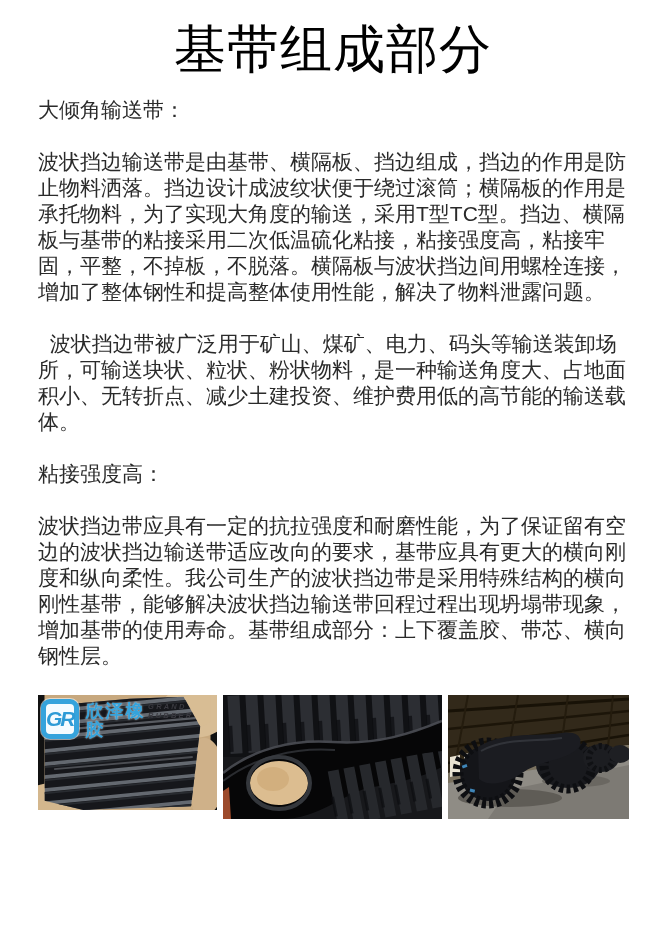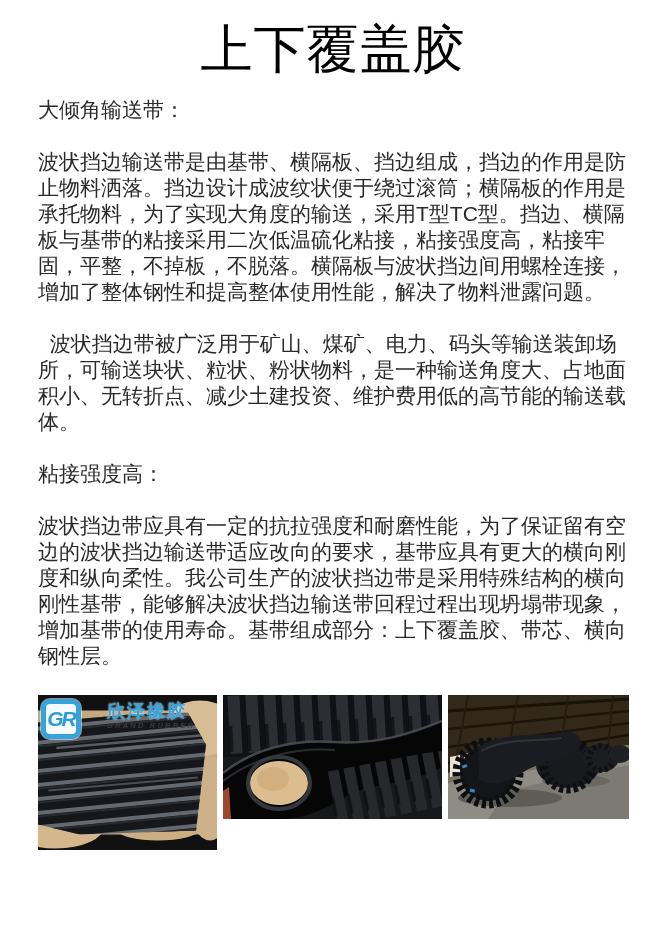--- a/index.html
+++ b/index.html
@@ -12,45 +12,45 @@
     font-size:52px;font-weight:400;color:#000;text-align:center;
     line-height:64px;margin:17px 0 16px 0;letter-spacing:1px;
   }
   .content{margin:7px 36px 0 38px;}
   .content p{
     font-size:21px;line-height:26px;margin:0 0 26px 0;
     white-space:pre-wrap;color:#2a2a2a;
   }
   .gallery{display:flex;gap:6px;margin:0 0 0 38px;}
   .gallery figure{margin:0;position:relative;overflow:hidden;background:#111;}
-  .fig-1{width:179px;height:155px;}
+  .fig-1{width:179px;height:115px;}
   .fig-2{width:219px;height:124px;}
   .fig-3{width:181px;height:124px;}
   .gallery svg{display:block;width:100%;height:100%;}
   
   .logo-row{position:absolute;top:4px;left:3px;display:flex;align-items:flex-start;gap:7px;}
   .logo-mark{
     width:40px;height:40px;box-sizing:border-box;border:5px solid #35a3dc;border-radius:9px;
     background:#f4fbff;color:#2e9bd6;font-weight:bold;font-style:italic;font-size:21px;
     display:flex;align-items:center;justify-content:center;letter-spacing:-2px;
     box-shadow:0 0 0 1px rgba(255,255,255,.55);
   }
-  .logo-text{display:flex;flex-direction:column;margin-top:3px;margin-left:19px;}
+  .logo-text{display:flex;margin-top:3px;}
   .logo-cn{
     color:#35a3dc;font-size:18px;line-height:19px;font-weight:bold;letter-spacing:2px;
     text-shadow:0 0 2px rgba(255,255,255,.8);
   }
   .logo-en{color:#3a3a40;font-size:7.5px;line-height:9px;letter-spacing:2.2px;font-weight:bold;font-style:italic;}
 </style>
 </head>
 <body>
 
 <div class="page">
 
-  <h1 class="page-title">上下覆盖胶</h1>
+  <h1 class="page-title">基带组成部分</h1>
 
   <div class="content">
     <p>大倾角输送带：</p>
     <p>波状挡边输送带是由基带、横隔板、挡边组成，挡边的作用是防止物料洒落。挡边设计成波纹状便于绕过滚筒；横隔板的作用是承托物料，为了实现大角度的输送，采用T型TC型。挡边、横隔板与基带的粘接采用二次低温硫化粘接，粘接强度高，粘接牢固，平整，不掉板，不脱落。横隔板与波状挡边间用螺栓连接，增加了整体钢性和提高整体使用性能，解决了物料泄露问题。</p>
     <p>  波状挡边带被广泛用于矿山、煤矿、电力、码头等输送装卸场所，可输送块状、粒状、粉状物料，是一种输送角度大、占地面积小、无转折点、减少土建投资、维护费用低的高节能的输送载体。</p>
     <p>粘接强度高：</p>
     <p>波状挡边带应具有一定的抗拉强度和耐磨性能，为了保证留有空边的波状挡边输送带适应改向的要求，基带应具有更大的横向刚度和纵向柔性。我公司生产的波状挡边带是采用特殊结构的横向刚性基带，能够解决波状挡边输送带回程过程出现坍塌带现象，增加基带的使用寿命。基带组成部分：上下覆盖胶、带芯、横向钢性层。</p>
   </div>
 
   <div class="gallery">

